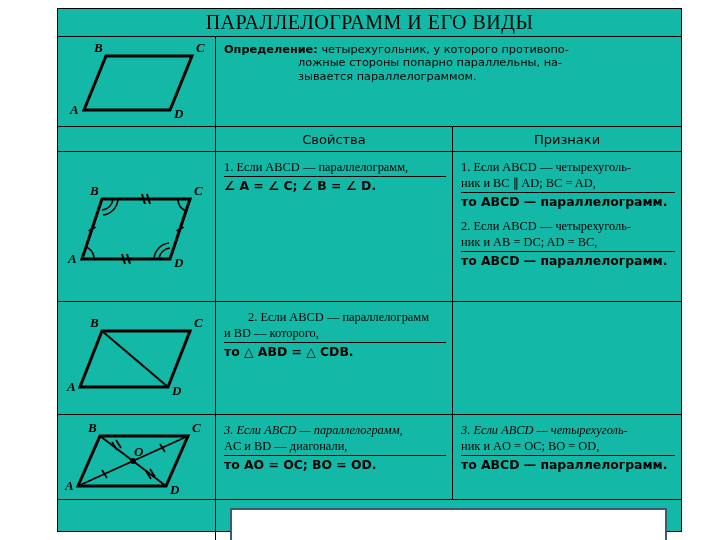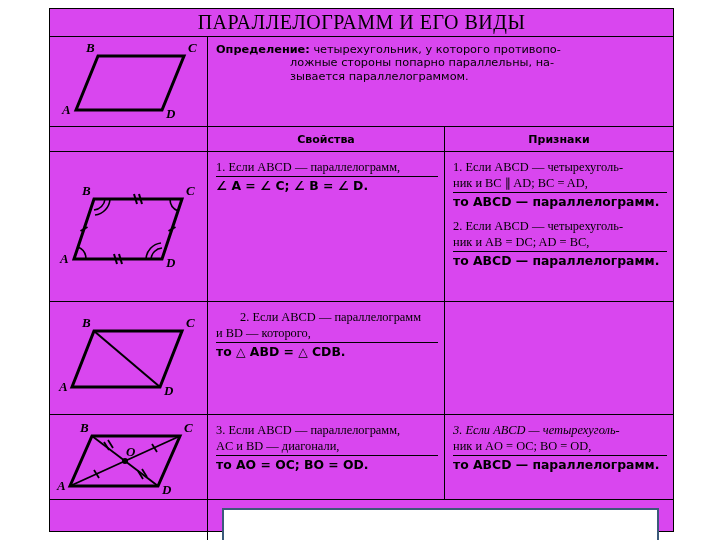--- a/index.html
+++ b/index.html
@@ -5,25 +5,25 @@
   html,body{margin:0;padding:0;}
   body{
     width:720px;height:540px;
     background:#ffffff;
     font-family:"Liberation Serif", serif;
     overflow:hidden;
     position:relative;
   }
   .sheet{
     position:absolute;
-    left:49px;top:8px;
+    left:57px;top:8px;
     width:625px;height:524px;
     border:1.5px solid #000;
     box-sizing:border-box;
-    background:#d946ef;
+    background:#14b8a6;
   }
   
   .title-bar{
     height:28px;
     border-bottom:1.5px solid #000;
     display:flex;align-items:center;justify-content:center;
     box-sizing:border-box;
   }
   .title-bar .t{
     font-size:20px;
@@ -85,22 +85,22 @@
   .head-row{height:25px;}
   .head-blank{
     width:158px;
     border-right:1.5px solid #000;
     box-sizing:border-box;
   }
   .head-cell{
     box-sizing:border-box;
     display:flex;align-items:center;justify-content:center;
     font-family:"DejaVu Sans", sans-serif;
-    font-weight:bold;
-    font-size:11px;
+    font-weight:normal;
+    font-size:13px;
   }
   .head-cell.p{width:237px;border-right:1.5px solid #000;}
   .head-cell.s{flex:1;}
   
   .thm{margin-bottom:9px;}
   .thm:last-child{margin-bottom:0;}
   .thm .if{
     font-size:12.4px;
     line-height:15px;
     border-bottom:1.2px solid #000;
@@ -256,21 +256,21 @@
         <line x1="98" y1="30" x2="103" y2="38" stroke="#000" stroke-width="1.8"></line>
         <text class="lbl" x="3" y="76">A</text>
         <text class="lbl" x="26" y="18">B</text>
         <text class="lbl" x="130" y="18">C</text>
         <text class="lbl" x="108" y="80">D</text>
         <text class="lbl" x="72" y="42">O</text>
       </svg>
     </div>
     <div class="cell-prop">
       <div class="thm">
-        <span class="if ru" style="border-bottom:none;">3. Если ABCD — параллелограмм,</span>
+        <span class="if ru" style="border-bottom:none;font-style:italic;">3. Если ABCD — параллелограмм,</span>
         <span class="if ru">AC и BD — диагонали,</span>
         <span class="then">то AO = OC; BO = OD.</span>
       </div>
     </div>
     <div class="cell-sign">
       <div class="thm">
         <span class="if ru" style="border-bottom:none;font-style:italic;">3. Если ABCD — четырехуголь-</span>
         <span class="if ru">ник и AO = OC; BO = OD,</span>
         <span class="then">то ABCD — параллелограмм.</span>
       </div>

